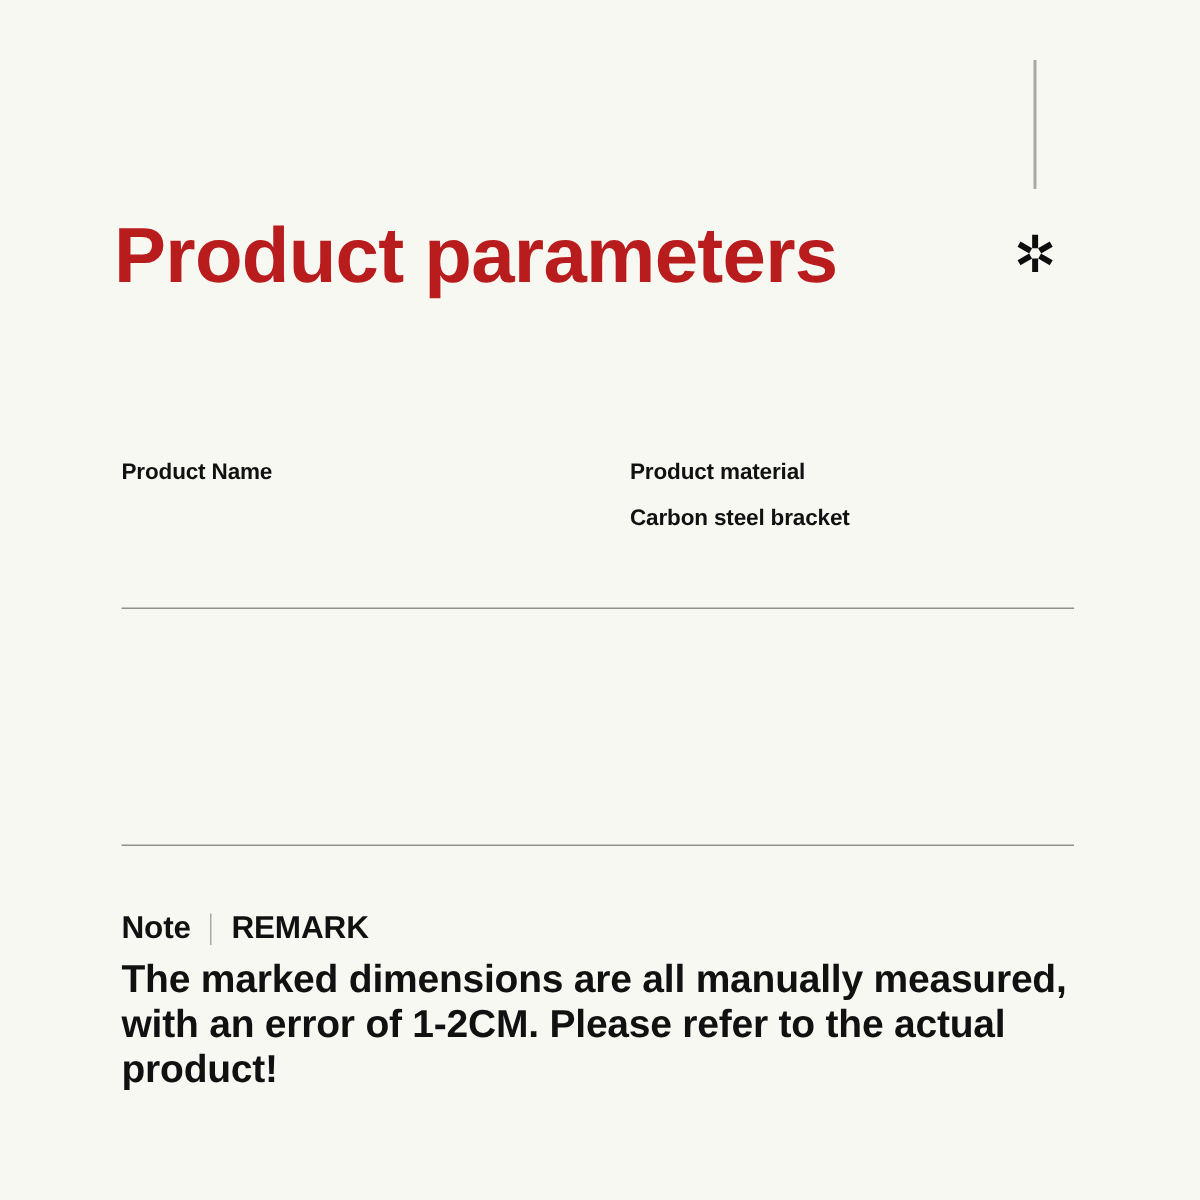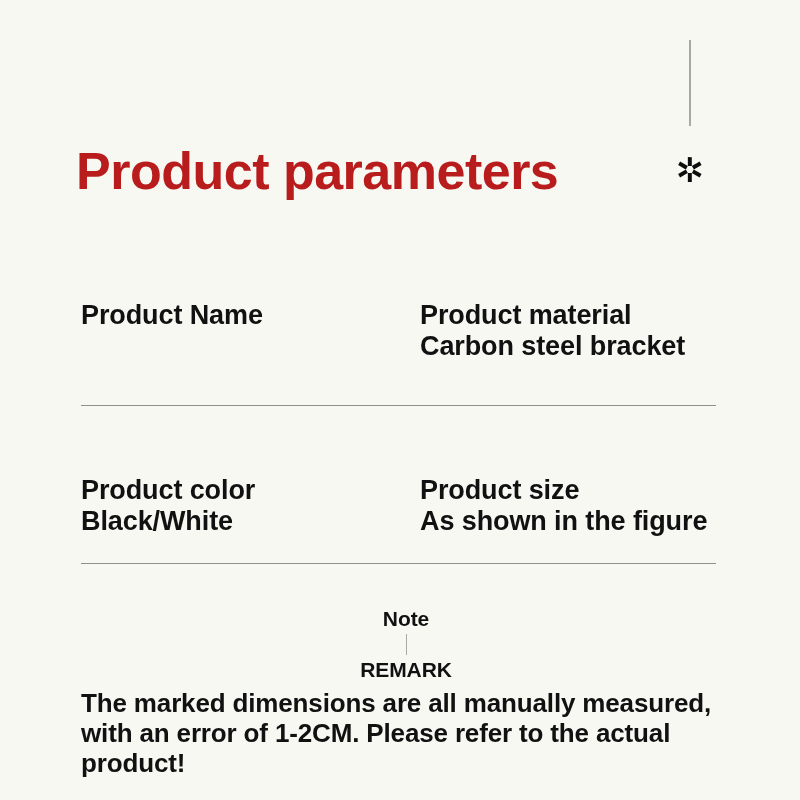--- a/index.html
+++ b/index.html
@@ -77,21 +77,21 @@
 
   .spec-cell {
     width: 339px;
     box-sizing: border-box;
   }
   .spec-cell.cell-right {
     width: 297px;
   }
   .spec-label,
   .spec-value {
-    font-size: 27px;
+    font-size: 15px;
     font-weight: 700;
     color: #111111;
     line-height: 30px;
     white-space: nowrap;
     letter-spacing: -0.1px;
   }
   .spec-value {
     margin-top: 1px;
   }
 
@@ -113,21 +113,20 @@
     width: 650px;
   }
   .note-head {
     display: flex;
     align-items: center;
     font-size: 21px;
     font-weight: 700;
     color: #111111;
     line-height: 30px;
     letter-spacing: -0.1px;
-    flex-direction: column;
   }
   .note-sep {
     display: inline-block;
     width: 1px;
     height: 21px;
     background: #a7a9a2;
     margin: 0 13px 0 13px;
     flex: none;
   }
   .note-body {
@@ -155,30 +154,20 @@
     <div class="spec-row row-0">
       <div class="spec-cell cell-left">
         <div class="spec-label">Product Name</div>
       </div>
       <div class="spec-cell cell-right">
         <div class="spec-label">Product material</div>
         <div class="spec-value">Carbon steel bracket</div>
       </div>
     </div>
 
-    <div class="spec-row row-1">
-      <div class="spec-cell cell-left">
-        <div class="spec-label">Product color</div>
-        <div class="spec-value">Black/White</div>
-      </div>
-      <div class="spec-cell cell-right">
-        <div class="spec-label">Product size</div>
-        <div class="spec-value">As shown in the figure</div>
-      </div>
-    </div>
 
   </div>
 
   <div class="divider d1"></div>
   <div class="divider d2"></div>
 
   <div class="note-block">
     <div class="note-head">
       <span>Note</span>
       <span class="note-sep"></span>

